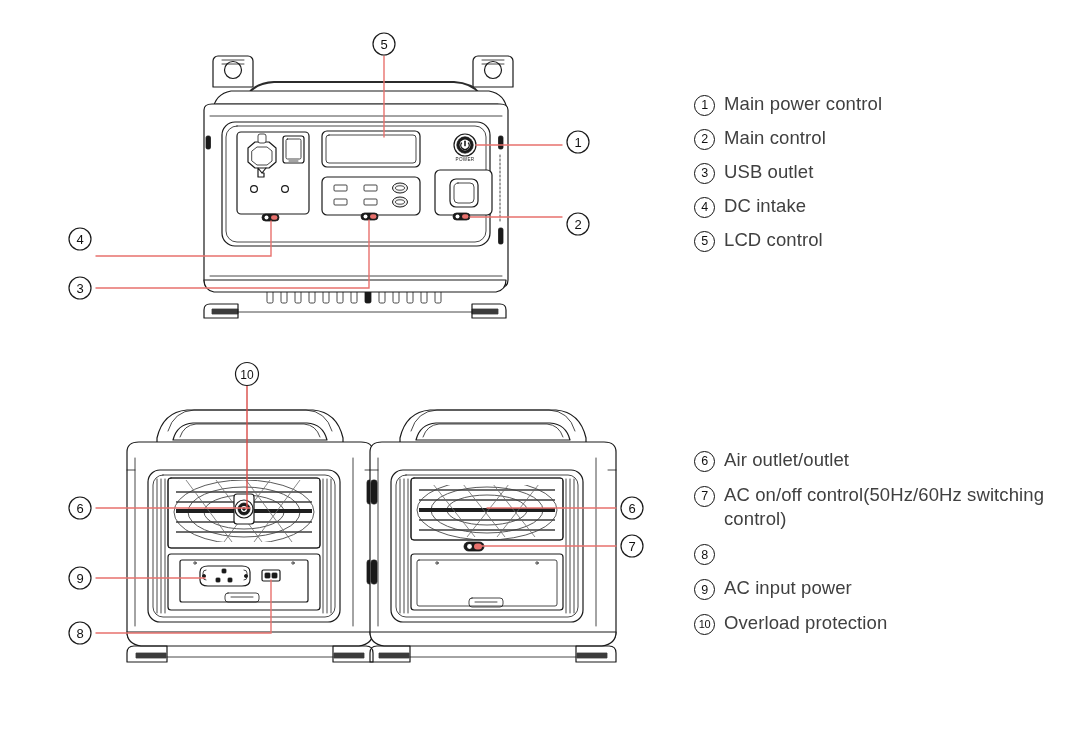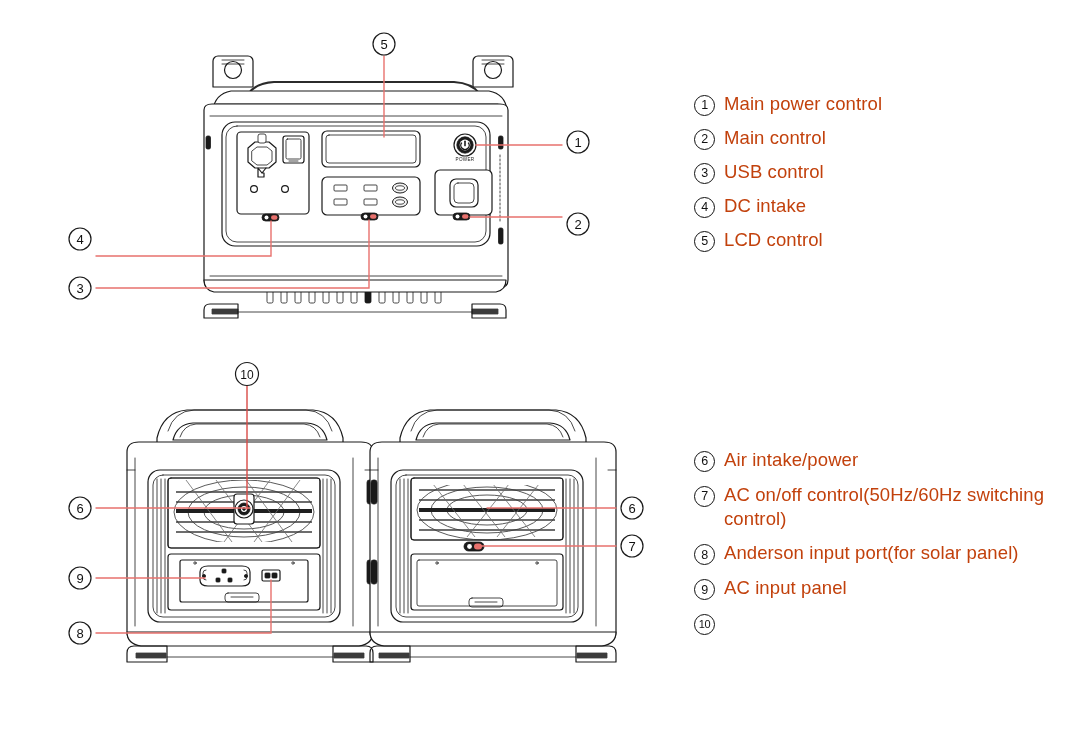--- a/index.html
+++ b/index.html
@@ -22,21 +22,21 @@
     display:flex;align-items:center;justify-content:center;
     font-size:12.5px;line-height:1;color:#111;
     margin-right:9px;margin-top:3px;
     box-sizing:border-box;
     letter-spacing:-0.3px;
   }
   .num-badge.wide{font-size:11px;}
   .legend-text{
     font-size:18.5px;
     line-height:1.28;
-    color:#c2410c;
+    color:#404040;
     max-width:330px;
     letter-spacing:0.1px;
   }
   #legend-top{left:694px;top:92px;}
   #legend-bottom{left:694px;top:448px;}
   #legend-bottom .legend-row{margin-bottom:11px;}
 </style>
 </head>
 <body>
 
@@ -399,47 +399,47 @@
     <div class="legend-row">
       <div class="num-badge">1</div>
       <div class="legend-text">Main power control</div>
     </div>
     <div class="legend-row">
       <div class="num-badge">2</div>
       <div class="legend-text">Main control</div>
     </div>
     <div class="legend-row">
       <div class="num-badge">3</div>
-      <div class="legend-text">USB control</div>
+      <div class="legend-text">USB outlet</div>
     </div>
     <div class="legend-row">
       <div class="num-badge">4</div>
       <div class="legend-text">DC intake</div>
     </div>
     <div class="legend-row">
       <div class="num-badge">5</div>
       <div class="legend-text">LCD control</div>
     </div>
   </div>
 
   <div class="legend" id="legend-bottom">
     <div class="legend-row">
       <div class="num-badge">6</div>
-      <div class="legend-text">Air intake/power</div>
+      <div class="legend-text">Air outlet/outlet</div>
     </div>
     <div class="legend-row">
       <div class="num-badge">7</div>
       <div class="legend-text">AC on/off control(50Hz/60Hz switching control)</div>
     </div>
     <div class="legend-row">
       <div class="num-badge">8</div>
-      <div class="legend-text">Anderson input port(for solar panel)</div>
     </div>
     <div class="legend-row">
       <div class="num-badge">9</div>
-      <div class="legend-text">AC input panel</div>
+      <div class="legend-text">AC input power</div>
     </div>
     <div class="legend-row">
       <div class="num-badge wide">10</div>
+      <div class="legend-text">Overload protection</div>
     </div>
   </div>
 
 </div>
 
 </body></html>

